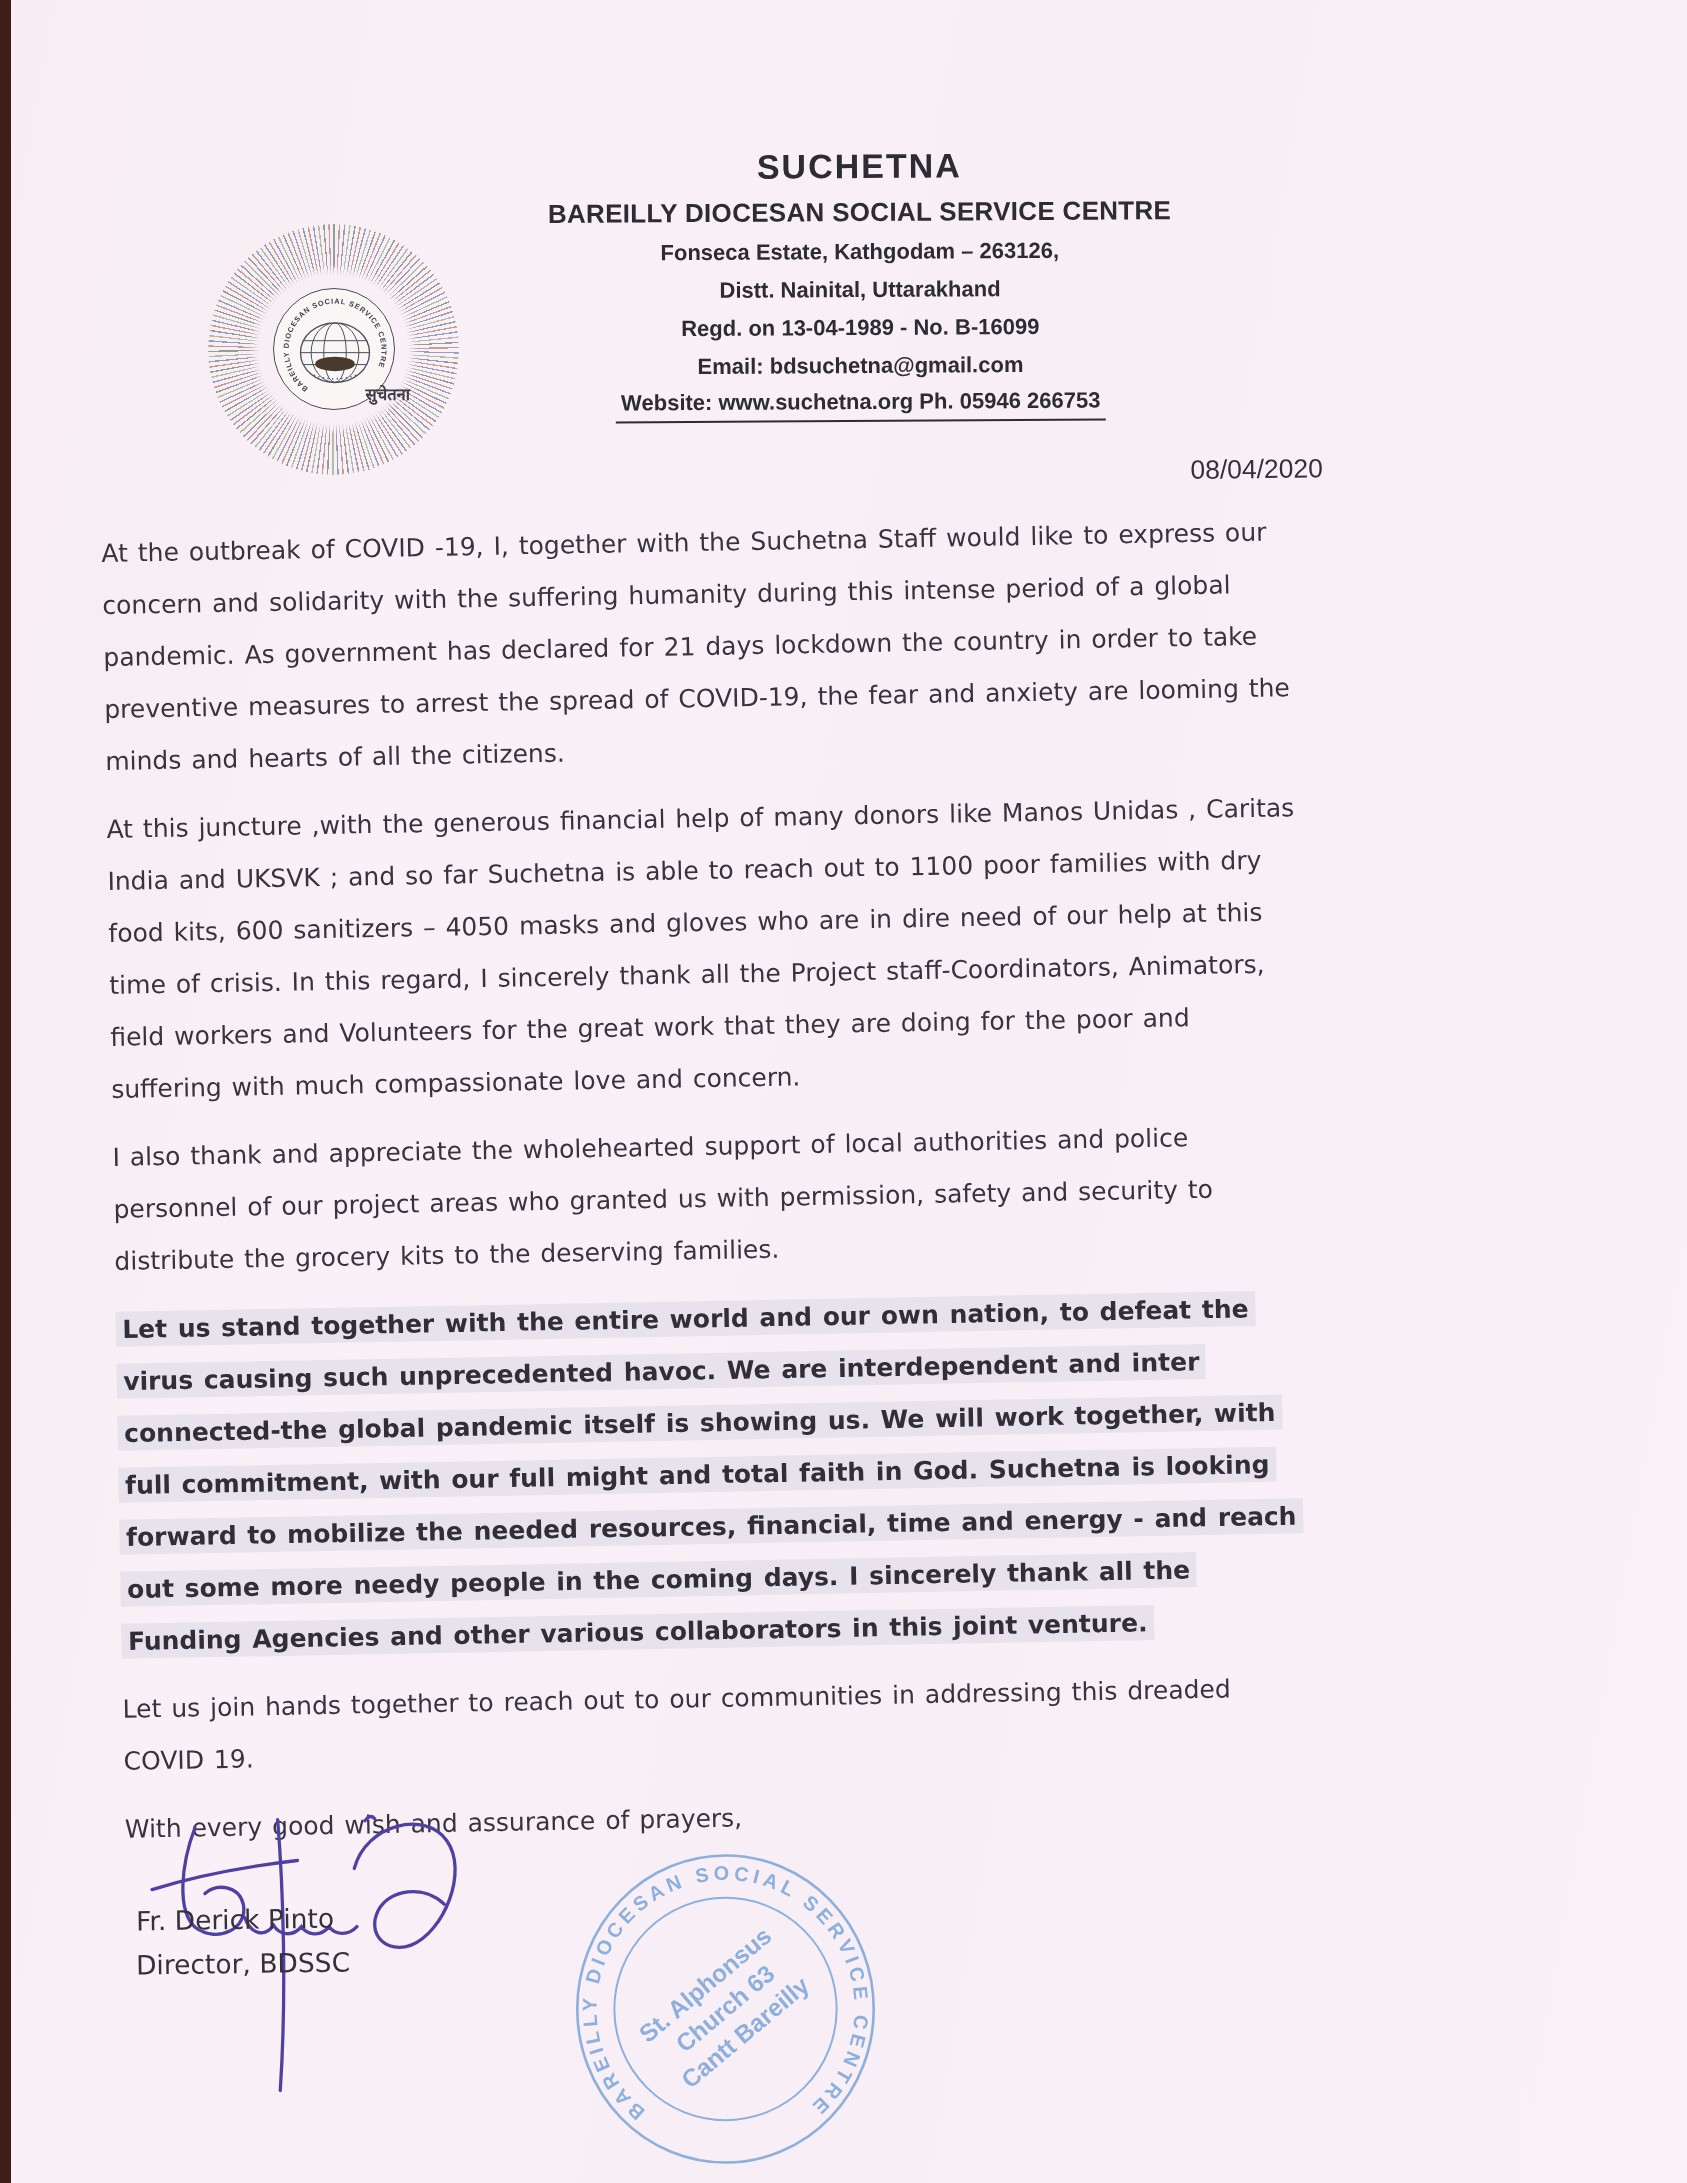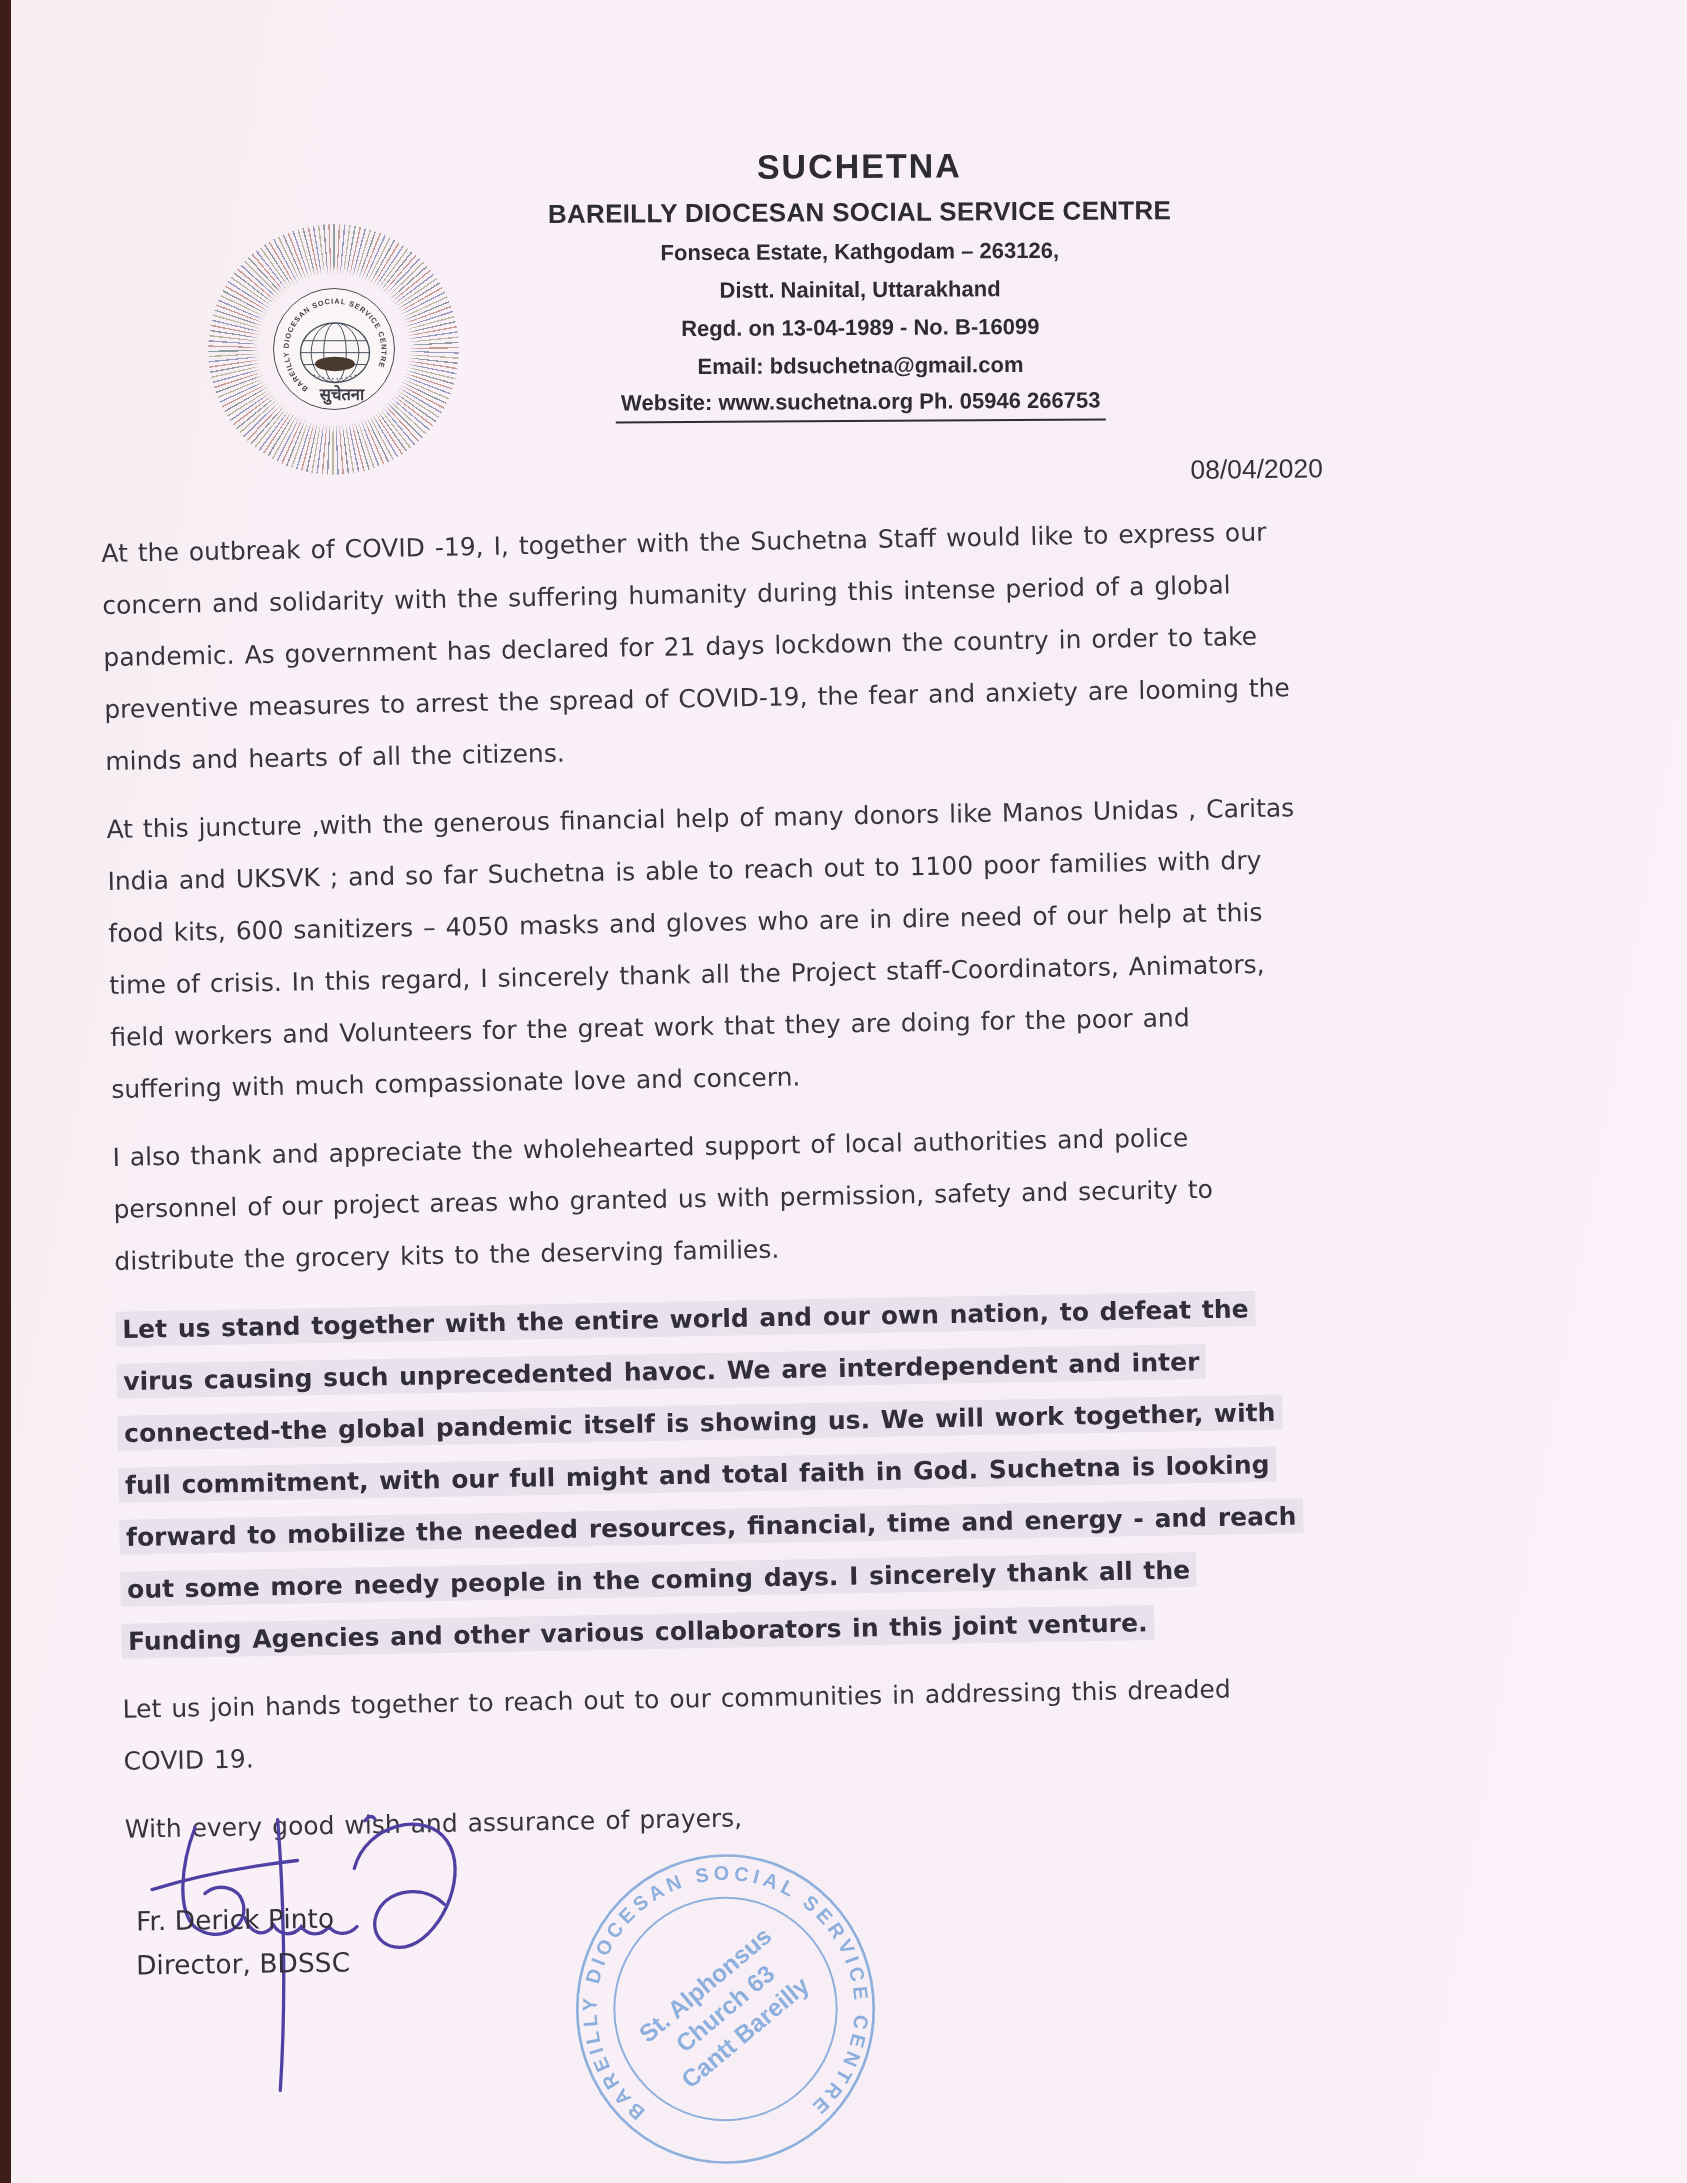--- a/index.html
+++ b/index.html
@@ -31,22 +31,22 @@
   }
   .logo-disc {
     position: absolute; left: 65px; top: 64px; width: 122px; height: 122px;
     border-radius: 50%;
     background: #fbf6f6;
     border: 1.3px solid #4a4a55;
     box-sizing: border-box;
   }
   .logo-disc svg { position: absolute; left: 0; top: 0; }
   .logo-hindi {
-    position: absolute; left: 8px; bottom: 4px; width: 100%;
-    text-align: center; font-size: 16.5px; font-weight: bold; color: #3d3d48;
+    position: absolute; left: 16px; bottom: 4px; width: 100%;
+    text-align: right; font-size: 16.5px; font-weight: bold; color: #3d3d48;
   }
   
   .header {
     position: absolute; left: 278px; top: 147px; width: 1164px;
     text-align: center; color: #2d2c33;
     font-family: "Liberation Sans", sans-serif;
     transform: rotate(-0.35deg);
   }
   .org-name   { font-size: 34px; font-weight: bold; letter-spacing: 2px; margin-bottom: 10.6px; }
   .org-subtitle { font-size: 26px; font-weight: bold; letter-spacing: 0.3px; margin-bottom: 5.3px; }

